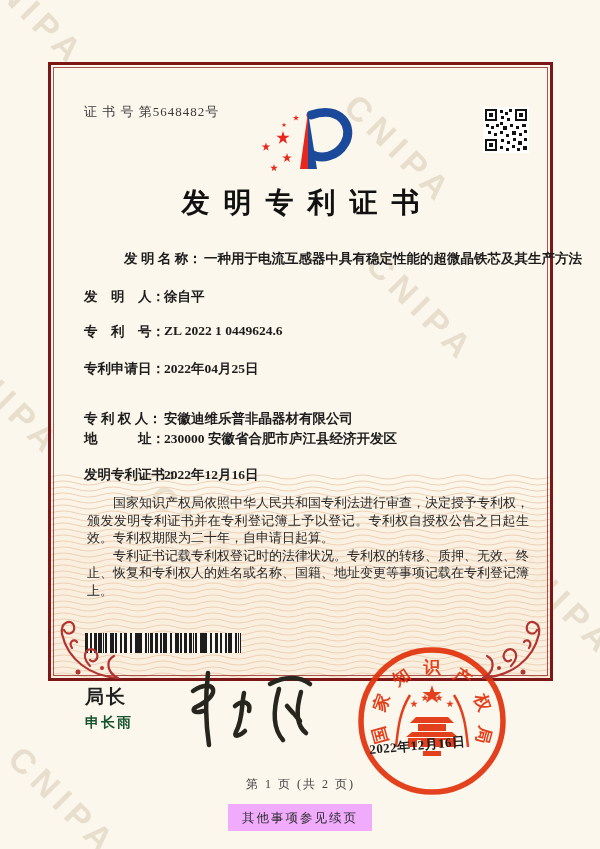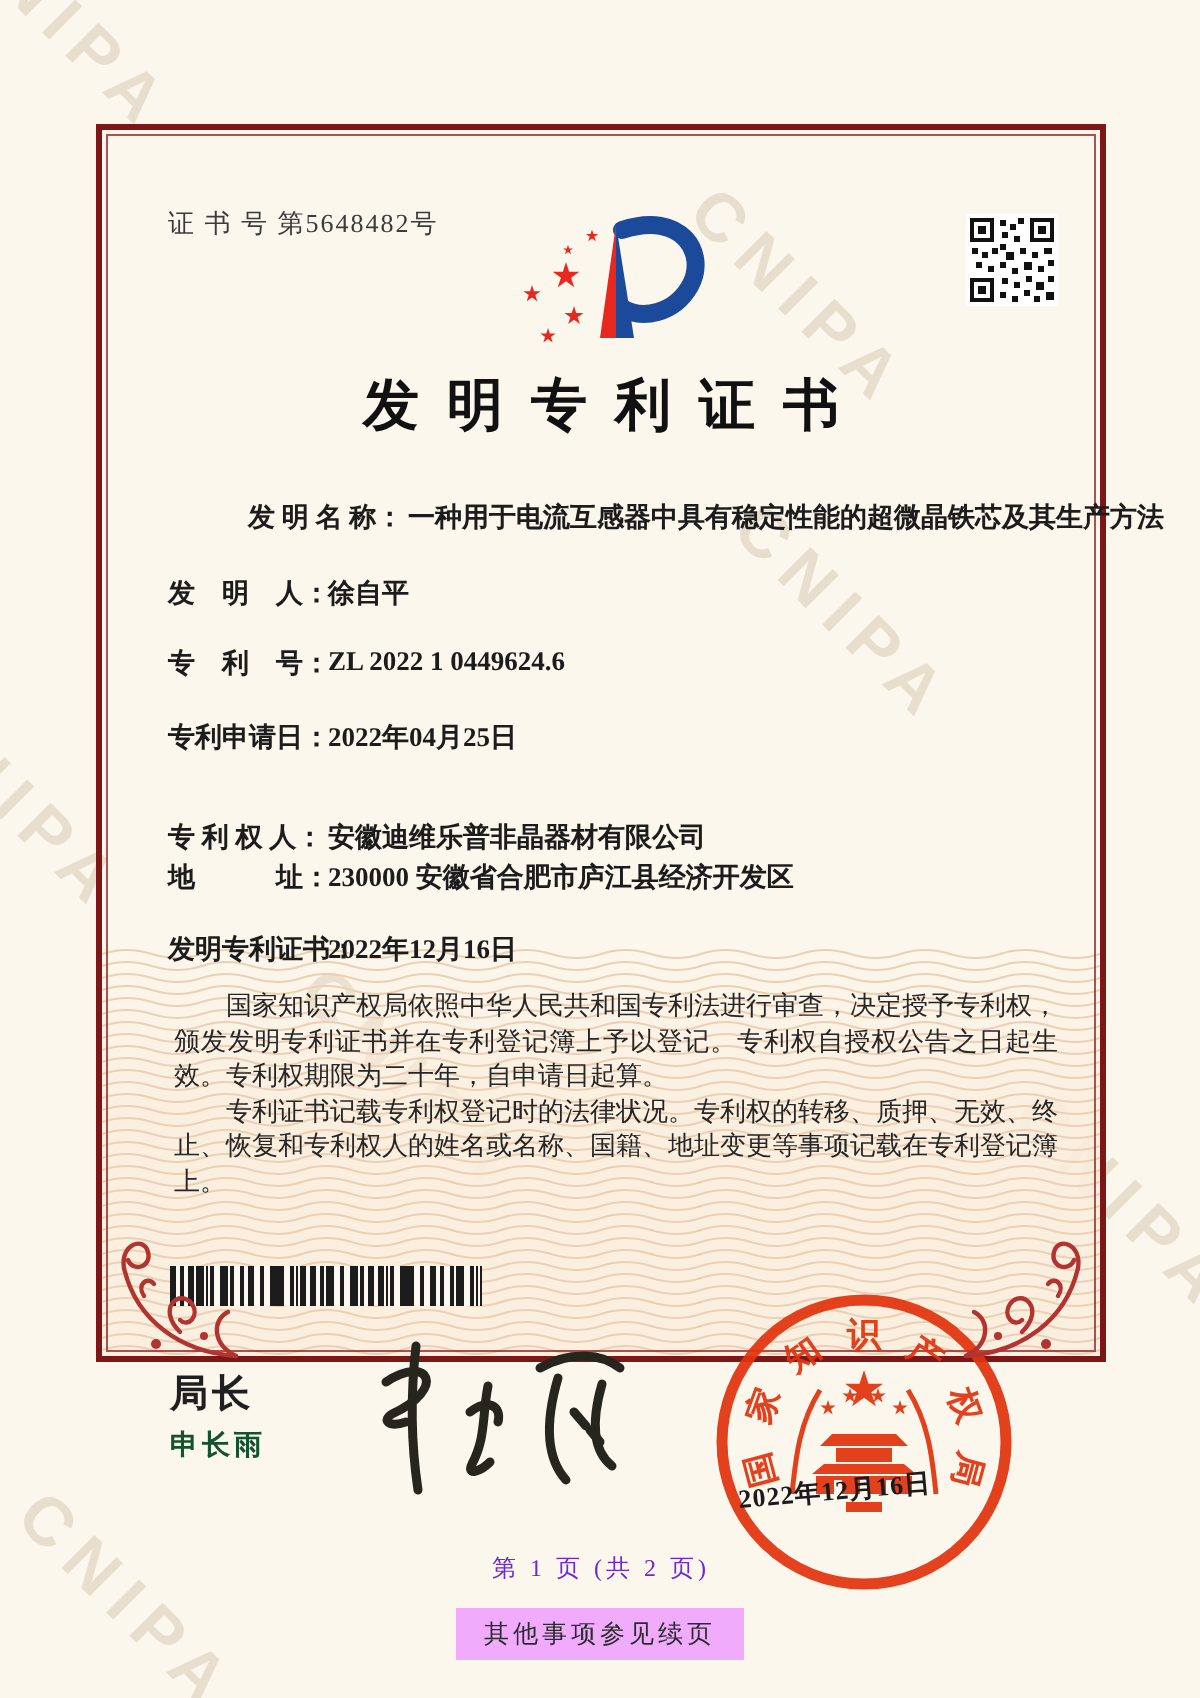--- a/index.html
+++ b/index.html
@@ -82,21 +82,21 @@
     font-family:"Liberation Sans","DejaVu Sans",sans-serif;
     font-size:14px;font-weight:bold;letter-spacing:2px;color:#14532d;}
   .sig{position:absolute;left:127px;top:596px;width:145px;height:92px;z-index:2;}
   .seal{position:absolute;left:301px;top:576px;width:160px;height:160px;z-index:2;}
   .seal-date{
     position:absolute;left:318px;top:669px;width:160px;z-index:3;
     font-size:13px;font-weight:600;color:#1b1b1b;letter-spacing:0.5px;
     transform:rotate(-5deg);
   }
   .page-no{position:absolute;left:0;right:0;top:711px;text-align:center;
-    font-size:12px;color:#6d28d9;letter-spacing:2px;z-index:2;}
+    font-size:12px;color:#404040;letter-spacing:2px;z-index:2;}
   
   .flourish{position:absolute;width:78px;height:78px;z-index:3;}
   .flourish.bl{left:-7px;bottom:-4px;}
   .flourish.br{right:-7px;bottom:-4px;transform:scaleX(-1);}
   
   .footer-box{
     position:absolute;left:50%;top:804px;transform:translateX(-50%);
     background:#f0abfc;padding:4px 14px;z-index:2;
   }
   .footer-note{font-size:12.5px;color:#2c2c2c;letter-spacing:2px;white-space:nowrap;}

